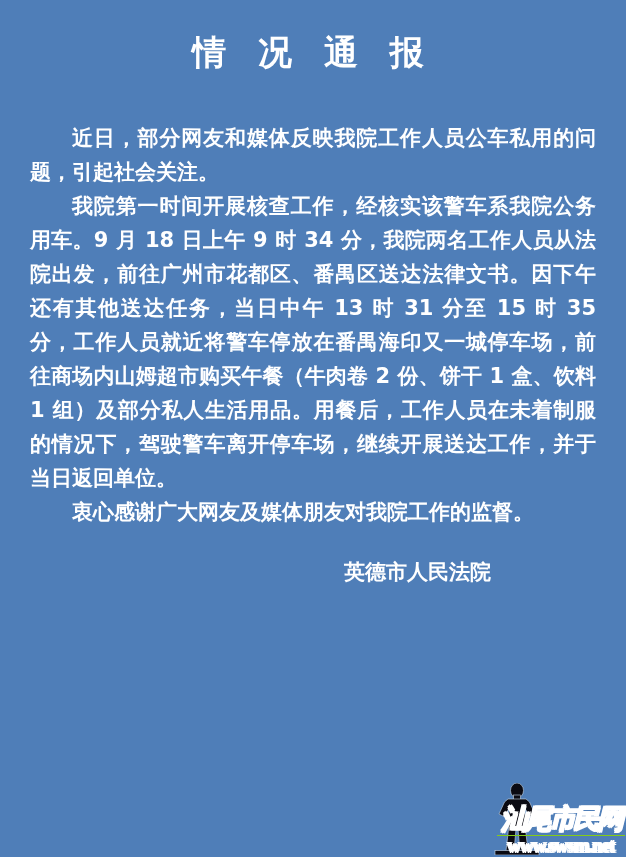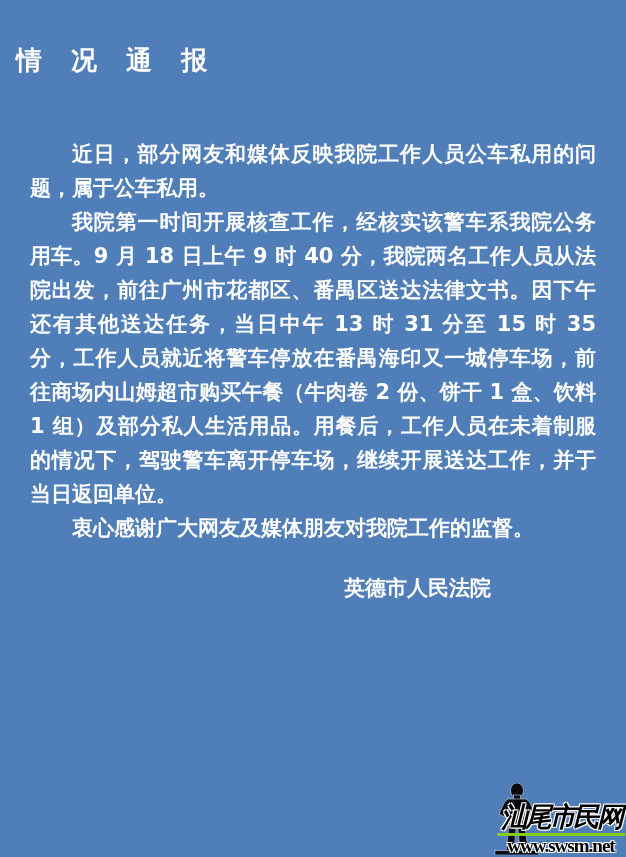--- a/index.html
+++ b/index.html
@@ -6,23 +6,24 @@
   .page {
     position: relative;
     width: 626px;
     height: 857px;
     background: #4f7eb8;
     color: #ffffff;
     font-family: "DejaVu Sans", sans-serif;
     overflow: hidden;
   }
   .title {
-    margin: 16px;
+    margin: 8px;
     padding-top: 26px;
-    font-size: 26px;
+    text-align: center;
+    font-size: 34px;
     font-weight: bold;
     letter-spacing: 10px;
     line-height: 36px;
   }
   .body {
     padding: 43px 30px 0 30px;
     font-size: 21px;
     line-height: 34px;
     font-weight: bold;
     text-align: justify;
@@ -53,53 +54,53 @@
     bottom: 2px;
     width: 46px;
     height: 72px;
   }
   .wm-text {
     position: absolute;
     right: 1px;
     bottom: 1px;
     width: 128px;
     text-align: center;
-    color: #000000;
+    color: #ffffff;
   }
   .wm-name {
     font-family: "DejaVu Serif", serif;
     font-style: italic;
     font-weight: bold;
     font-size: 27px;
     line-height: 32px;
     letter-spacing: -3px;
     white-space: nowrap;
     text-shadow: -1px -1px 0 #fff, 1px -1px 0 #fff, -1px 1px 0 #fff, 1px 1px 0 #fff;
   }
   .wm-url {
     font-family: "Liberation Serif", serif;
     font-weight: bold;
     font-size: 19px;
     line-height: 20px;
     letter-spacing: -1px;
-    border-top: 3px solid #84cc16;
+    border-top: 1px solid #84cc16;
     white-space: nowrap;
     text-shadow: -1px -1px 0 #fff, 1px -1px 0 #fff, -1px 1px 0 #fff, 1px 1px 0 #fff;
   }
 </style>
 </head>
 <body>
 
 <div class="page">
 
   <h1 class="title">情 况 通 报</h1>
 
   <div class="body">
-    <p>近日，部分网友和媒体反映我院工作人员公车私用的问题，属于公车私用。</p>
-    <p>我院第一时间开展核查工作，经核实该警车系我院公务用车。9 月 18 日上午 9 时 40 分，我院两名工作人员从法院出发，前往广州市花都区、番禺区送达法律文书。因下午还有其他送达任务，当日中午 13 时 31 分至 15 时 35 分，工作人员就近将警车停放在番禺海印又一城停车场，前往商场内山姆超市购买午餐（牛肉卷 2 份、饼干 1 盒、饮料 1 组）及部分私人生活用品。用餐后，工作人员在未着制服的情况下，驾驶警车离开停车场，继续开展送达工作，并于当日返回单位。</p>
+    <p>近日，部分网友和媒体反映我院工作人员公车私用的问题，引起社会关注。</p>
+    <p>我院第一时间开展核查工作，经核实该警车系我院公务用车。9 月 18 日上午 9 时 34 分，我院两名工作人员从法院出发，前往广州市花都区、番禺区送达法律文书。因下午还有其他送达任务，当日中午 13 时 31 分至 15 时 35 分，工作人员就近将警车停放在番禺海印又一城停车场，前往商场内山姆超市购买午餐（牛肉卷 2 份、饼干 1 盒、饮料 1 组）及部分私人生活用品。用餐后，工作人员在未着制服的情况下，驾驶警车离开停车场，继续开展送达工作，并于当日返回单位。</p>
     <p>衷心感谢广大网友及媒体朋友对我院工作的监督。</p>
   </div>
 
   <div class="sign">
     <div class="sig-name">英德市人民法院</div>
 
   </div>
 
   <div class="watermark">
     <svg class="wm-person" viewBox="0 0 46 72" xmlns="http://www.w3.org/2000/svg">

